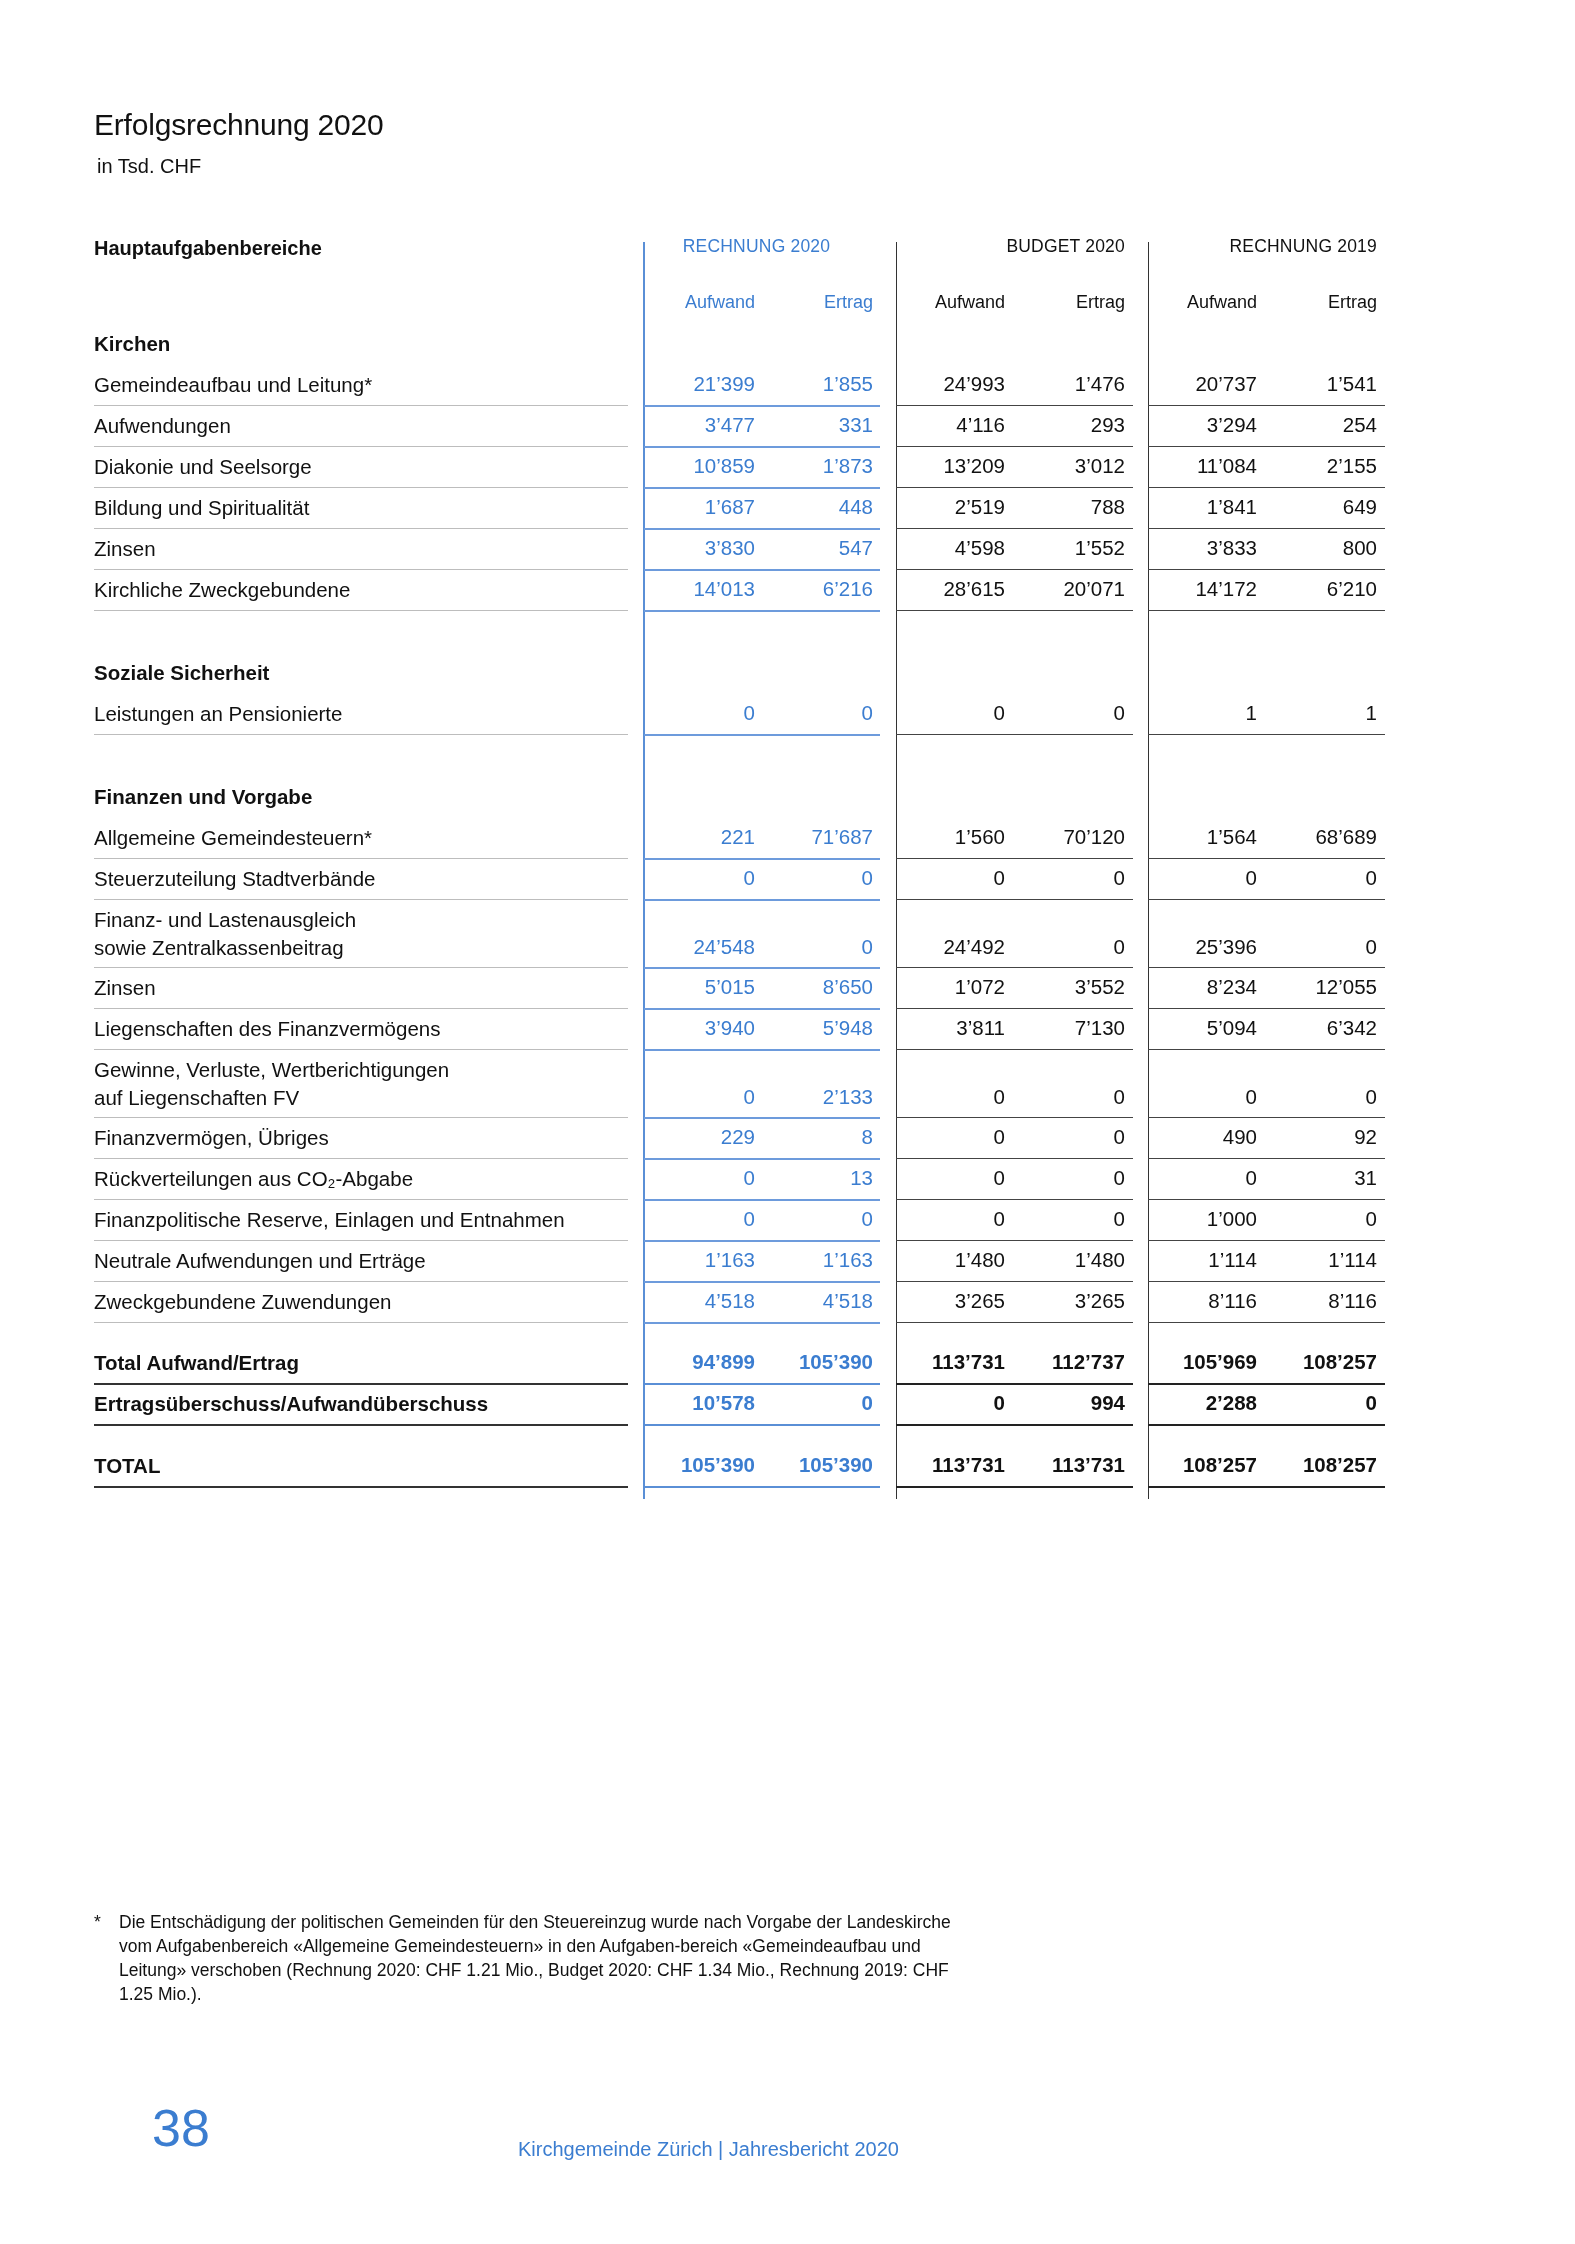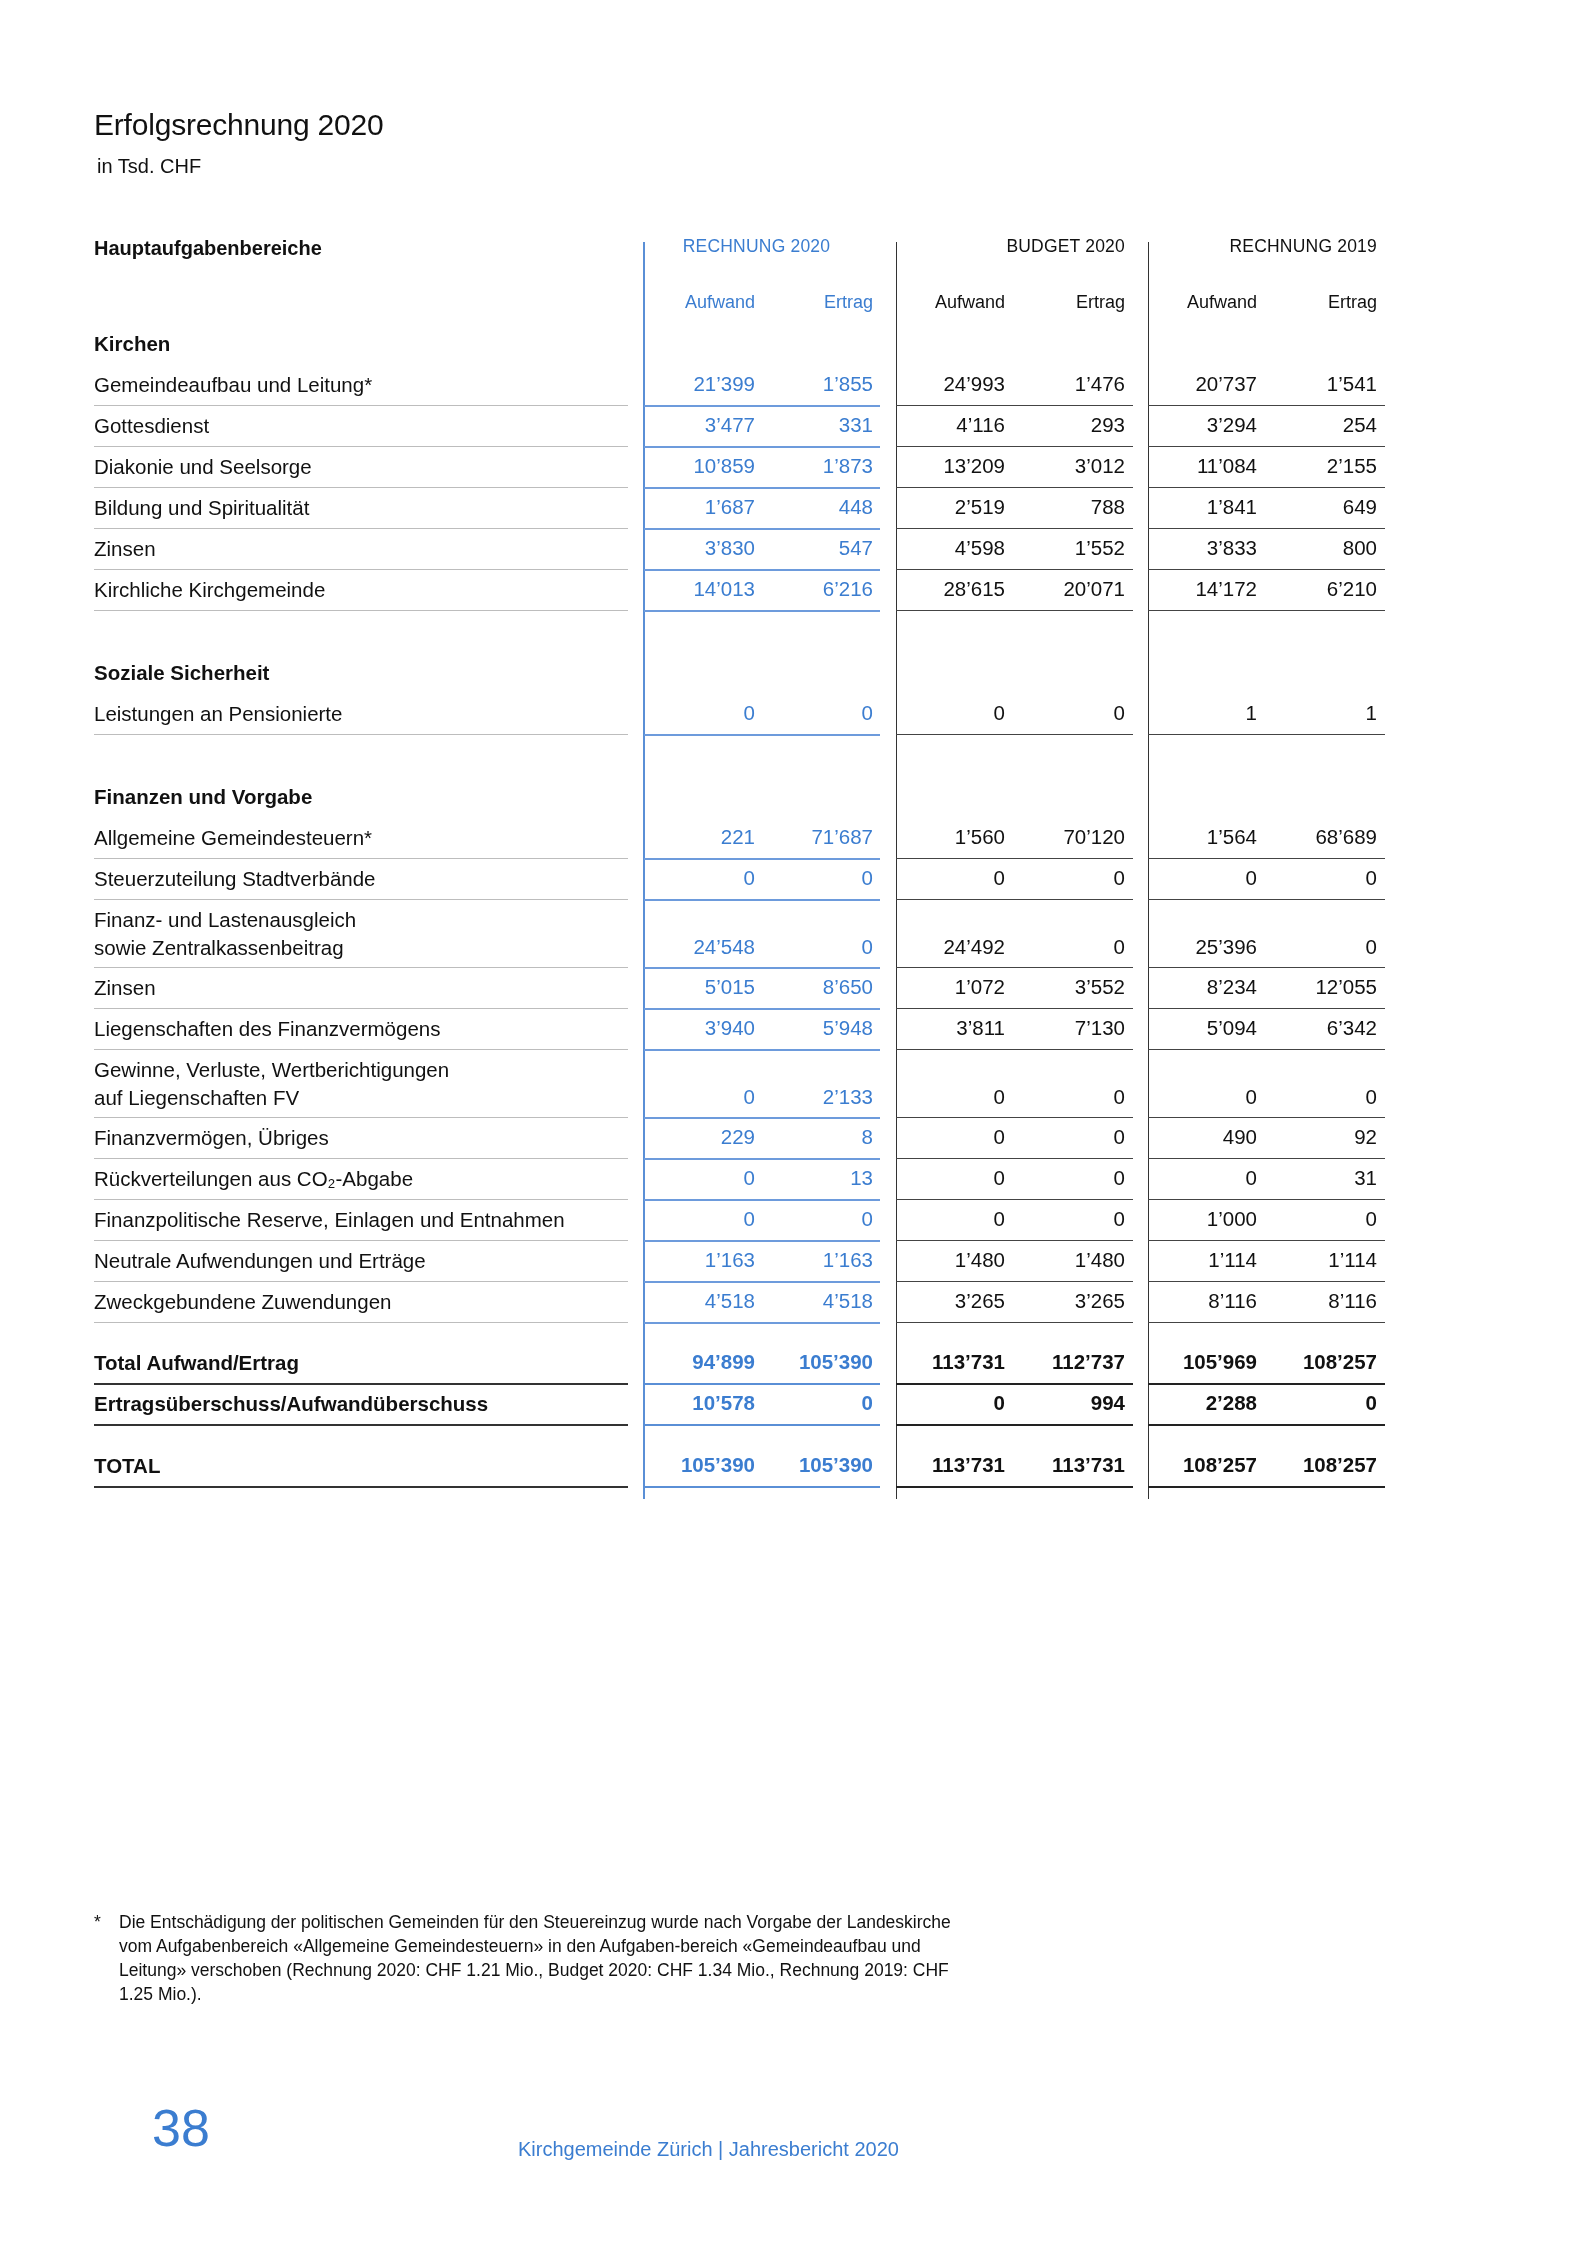--- a/index.html
+++ b/index.html
@@ -75,21 +75,21 @@
         <div class="num" style="left: 895px; top: 1px;">24’993</div>
         <div class="num" style="left: 1015px; top: 1px;">1’476</div>
         <div class="num" style="left: 1147px; top: 1px;">20’737</div>
         <div class="num" style="left: 1267px; top: 1px;">1’541</div>
         <div class="b lab" style="top: 34px;"></div>
         <div class="b c1" style="top: 34px;"></div>
         <div class="b c2" style="top: 34px;"></div>
         <div class="b c3" style="top: 34px;"></div>
       </div>
       <div class="row" style="top: 412px;">
-        <div class="cell-label">Gottesdienst</div>
+        <div class="cell-label">Aufwendungen</div>
         <div class="num blue-text" style="left: 645px; top: 1px;">3’477</div>
         <div class="num blue-text" style="left: 763px; top: 1px;">331</div>
         <div class="num" style="left: 895px; top: 1px;">4’116</div>
         <div class="num" style="left: 1015px; top: 1px;">293</div>
         <div class="num" style="left: 1147px; top: 1px;">3’294</div>
         <div class="num" style="left: 1267px; top: 1px;">254</div>
         <div class="b lab" style="top: 34px;"></div>
         <div class="b c1" style="top: 34px;"></div>
         <div class="b c2" style="top: 34px;"></div>
         <div class="b c3" style="top: 34px;"></div>
@@ -127,21 +127,21 @@
         <div class="num" style="left: 895px; top: 1px;">4’598</div>
         <div class="num" style="left: 1015px; top: 1px;">1’552</div>
         <div class="num" style="left: 1147px; top: 1px;">3’833</div>
         <div class="num" style="left: 1267px; top: 1px;">800</div>
         <div class="b lab" style="top: 34px;"></div>
         <div class="b c1" style="top: 34px;"></div>
         <div class="b c2" style="top: 34px;"></div>
         <div class="b c3" style="top: 34px;"></div>
       </div>
       <div class="row" style="top: 576px;">
-        <div class="cell-label">Kirchliche Kirchgemeinde</div>
+        <div class="cell-label">Kirchliche Zweckgebundene</div>
         <div class="num blue-text" style="left: 645px; top: 1px;">14’013</div>
         <div class="num blue-text" style="left: 763px; top: 1px;">6’216</div>
         <div class="num" style="left: 895px; top: 1px;">28’615</div>
         <div class="num" style="left: 1015px; top: 1px;">20’071</div>
         <div class="num" style="left: 1147px; top: 1px;">14’172</div>
         <div class="num" style="left: 1267px; top: 1px;">6’210</div>
         <div class="b lab" style="top: 34px;"></div>
         <div class="b c1" style="top: 34px;"></div>
         <div class="b c2" style="top: 34px;"></div>
         <div class="b c3" style="top: 34px;"></div>

